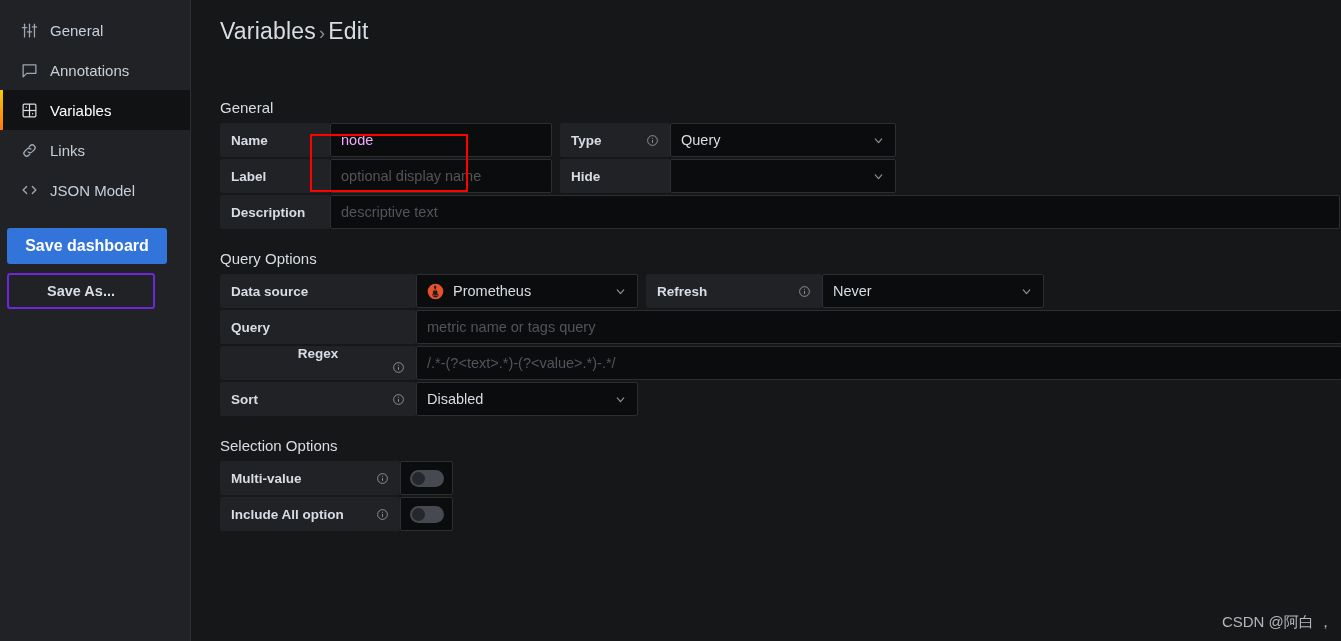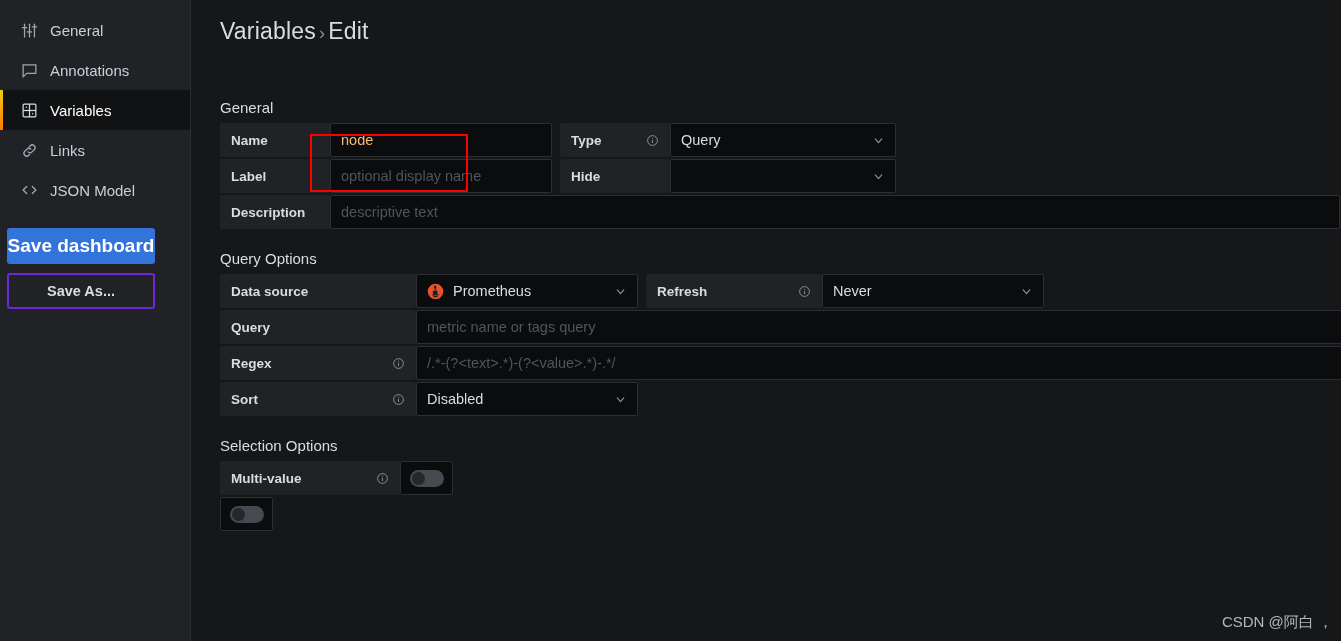--- a/index.html
+++ b/index.html
@@ -44,24 +44,24 @@
     width: 17px; height: 17px;
     display: inline-flex; align-items: center; justify-content: center;
     flex: 0 0 17px;
     color: #9fa7b3;
   }
   .nav-item.active .ico { color: #d8dde3; }
   .nav-item svg { display: block; }
 
   .save-wrap { padding: 18px 13px 0 7px; }
   .btn-save {
-    display: block; width: 148px; height: 36px;
+    display: block; width: 160px; height: 36px;
     background: #3274d9;
     color: #ffffff;
-    font-size: 19px; font-weight: bold;
+    font-size: 16px; font-weight: bold;
     border: none; border-radius: 3px;
     cursor: pointer;
     font-family: "Liberation Sans", sans-serif;
   }
   .btn-saveas {
     display: block; width: 148px; height: 36px;
     margin-top: 9px;
     background: #202226;
     color: #d8dde3;
     font-size: 14.5px; font-weight: bold;
@@ -114,21 +114,21 @@
     display: inline-flex; align-items: center;
     cursor: pointer;
   }
   .fld {
     background: #0b0c0e;
     border: 1px solid #2c2e33;
     border-radius: 2px;
     height: 34px;
     display: flex; align-items: center;
     padding: 0 10px;
-    color: #fdba74;
+    color: #f0abfc;
     font-size: 14.5px;
     cursor: text;
   }
   .fld.ph { color: #52545c; }
   .sel {
     background: #0b0c0e;
     border: 1px solid #2c2e33;
     border-radius: 2px;
     height: 34px;
     display: flex; align-items: center;
@@ -151,21 +151,21 @@
   .w-type-lbl { width: 110px; }
   .w-type-sel { width: 226px; }
   .w-desc-lbl { width: 110px; }
   .w-desc-fld { width: 1010px; }
   .w-ds-lbl { width: 196px; }
   .w-ds-sel { width: 222px; }
   .w-rf-lbl { width: 176px; }
   .w-rf-sel { width: 222px; }
   .w-q-lbl  { width: 196px; }
   .w-q-fld  { width: 926px; }
-  .w-rx-lbl { width: 196px; }
+  .w-rx-lbl { width: 196px; flex-direction: column; }
   .w-rx-fld { width: 926px; }
   .w-sort-lbl { width: 196px; }
   .w-sort-sel { width: 222px; }
   .w-sl-lbl { width: 180px; }
 
   
   .toggle-cell {
     width: 53px; height: 34px;
     background: #0b0c0e;
     border: 1px solid #2c2e33;
@@ -440,20 +440,30 @@
           </span>
         </div>
         <div class="toggle-cell">
           <div class="toggle"></div>
         </div>
       </div>
     </div>
 
     <div class="row">
       <div class="pair">
+        <div class="lbl w-sl-lbl">
+          <span>Include All option</span>
+          <span class="info">
+            <svg width="13" height="13" viewBox="0 0 24 24" fill="none" stroke="currentColor" stroke-width="1.8">
+                <circle cx="12" cy="12" r="9"></circle>
+                <line x1="12" y1="11" x2="12" y2="16.5"></line>
+                <circle cx="12" cy="7.8" r="1.1" fill="currentColor" stroke="none"></circle>
+              </svg>
+          </span>
+        </div>
         <div class="toggle-cell">
           <div class="toggle"></div>
         </div>
       </div>
     </div>
 
   </div>
 
   <div class="annot-box"></div>
 

